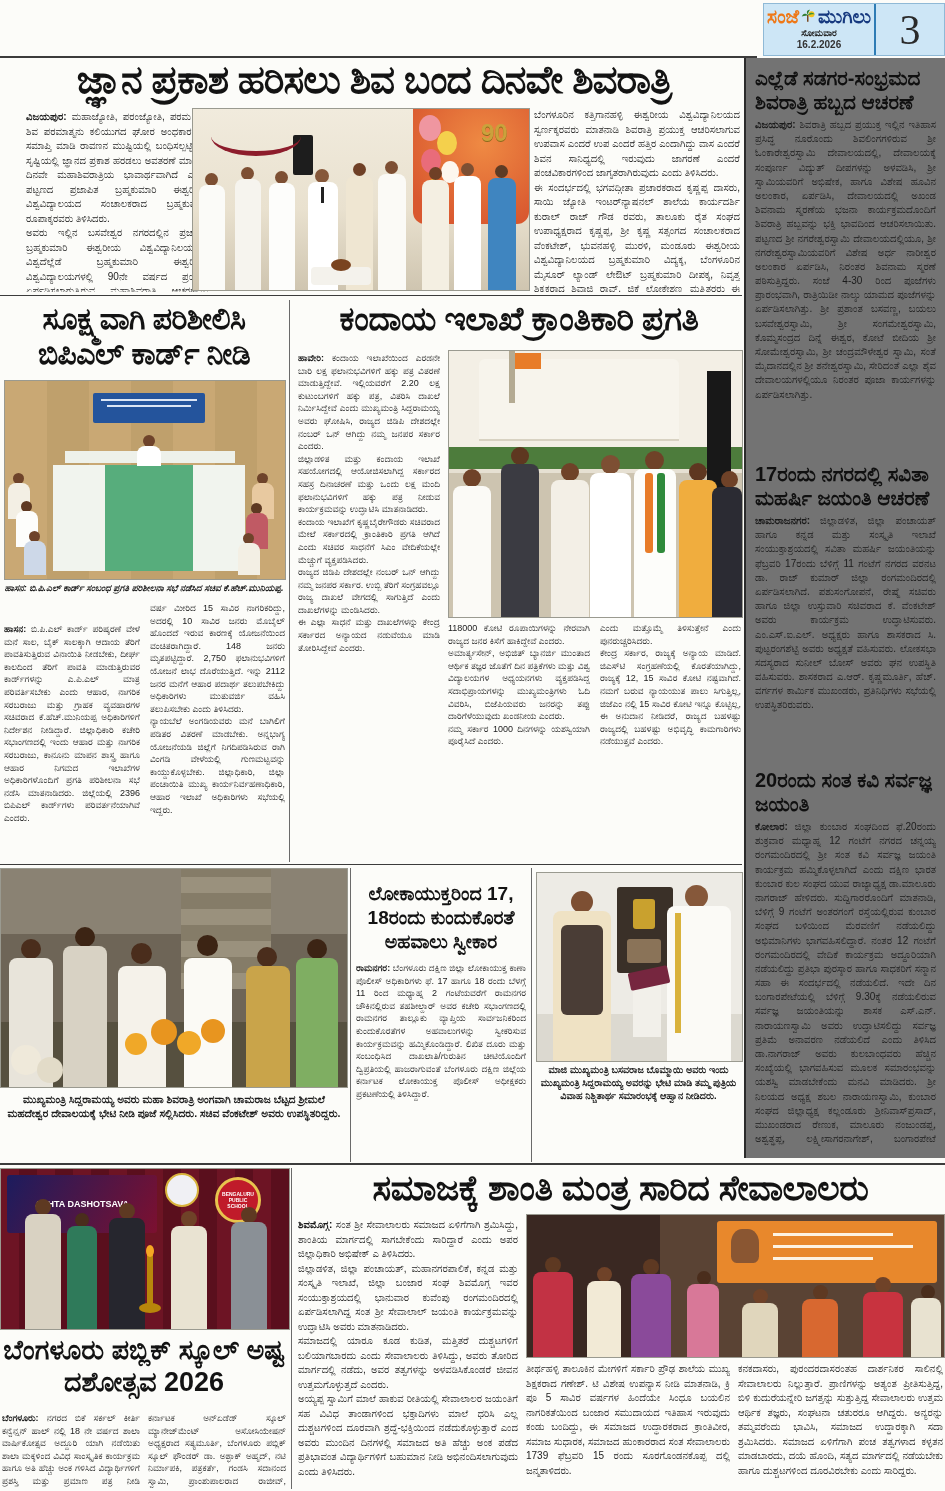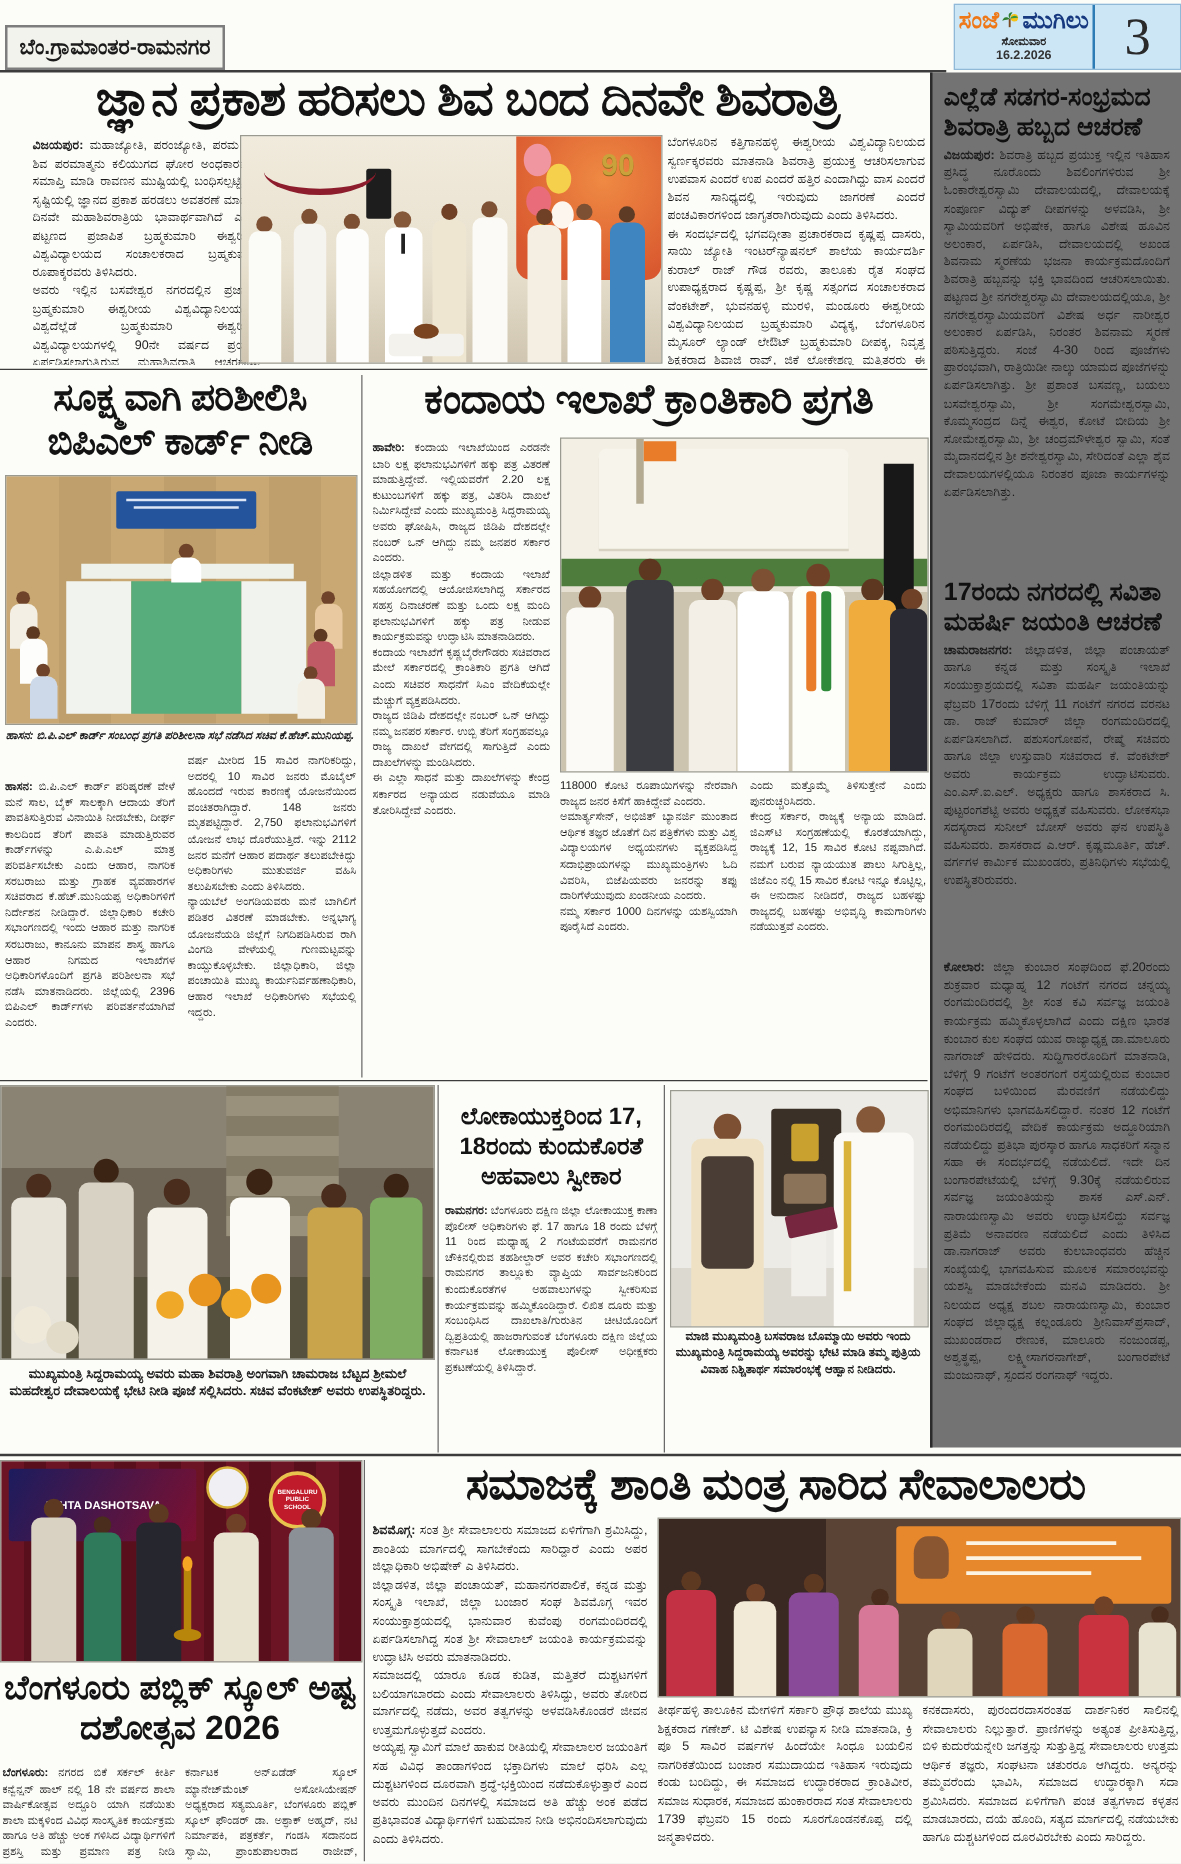--- a/index.html
+++ b/index.html
@@ -39,23 +39,20 @@
            box-sizing:border-box;padding:8px 9px;}
   .sb-art{overflow:hidden;}
   .sb-hl{font-size:20px;font-weight:bold;line-height:1.2;margin:0 0 4px 0;color:#101010;}
   .sb-body{font-size:10px;line-height:1.42;text-align:justify;margin:0;white-space:pre-line;}
 </style>
 </head>
 <body>
 
 <div id="page">
 
-  <div id="region-box" class="abs">
-    <span>ಬೆಂ.ಗ್ರಾಮಾಂತರ-ರಾಮನಗರ</span>
-  </div>
 
   <div id="masthead" class="abs">
     <div class="left">
       <div class="brand">
         <span class="t1">ಸಂಜೆ</span>
         <svg width="15" height="15" viewBox="0 0 20 20" aria-hidden="true">
           <circle cx="14" cy="7" r="4" fill="#f5c21a"></circle>
           <rect x="8" y="8" width="2" height="9" fill="#7a4a22"></rect>
           <path d="M9 8 C4 4 2 8 1 10 C5 9 8 9 9 8 Z" fill="#2f7d2f"></path>
           <path d="M9 8 C13 3 17 5 18 7 C13 7 10 8 9 8 Z" fill="#3a963a"></path>
@@ -123,20 +120,21 @@
   <div id="sidebar" class="abs">
     <div class="sb-art" style="height:390px;">
       <h2 class="sb-hl">ಎಲ್ಲೆಡೆ ಸಡಗರ-ಸಂಭ್ರಮದ ಶಿವರಾತ್ರಿ ಹಬ್ಬದ ಆಚರಣೆ</h2>
       <p class="sb-body"><b class="byline">ವಿಜಯಪುರ:</b> <span>ಶಿವರಾತ್ರಿ ಹಬ್ಬದ ಪ್ರಯುಕ್ತ ಇಲ್ಲಿನ ಇತಿಹಾಸ ಪ್ರಸಿದ್ಧ ನೂರೊಂದು ಶಿವಲಿಂಗಗಳಿರುವ ಶ್ರೀ ಓಂಕಾರೇಶ್ವರಸ್ವಾಮಿ ದೇವಾಲಯದಲ್ಲಿ, ದೇವಾಲಯಕ್ಕೆ ಸಂಪೂರ್ಣ ವಿದ್ಯುತ್ ದೀಪಗಳನ್ನು ಅಳವಡಿಸಿ, ಶ್ರೀ ಸ್ವಾಮಿಯವರಿಗೆ ಅಭಿಷೇಕ, ಹಾಗೂ ವಿಶೇಷ ಹೂವಿನ ಅಲಂಕಾರ, ಏರ್ಪಡಿಸಿ, ದೇವಾಲಯದಲ್ಲಿ ಅಖಂಡ ಶಿವನಾಮ ಸ್ಮರಣೆಯ ಭಜನಾ ಕಾರ್ಯಕ್ರಮದೊಂದಿಗೆ ಶಿವರಾತ್ರಿ ಹಬ್ಬವನ್ನು ಭಕ್ತಿ ಭಾವದಿಂದ ಆಚರಿಸಲಾಯಿತು. ಪಟ್ಟಣದ ಶ್ರೀ ನಗರೇಶ್ವರಸ್ವಾಮಿ ದೇವಾಲಯದಲ್ಲಿಯೂ, ಶ್ರೀ ನಗರೇಶ್ವರಸ್ವಾಮಿಯವರಿಗೆ ವಿಶೇಷ ಅರ್ಧ ನಾರೀಶ್ವರ ಅಲಂಕಾರ ಏರ್ಪಡಿಸಿ, ನಿರಂತರ ಶಿವನಾಮ ಸ್ಮರಣೆ ಪಠಿಸುತ್ತಿದ್ದರು. ಸಂಜೆ 4-30 ರಿಂದ ಪೂಜೆಗಳು ಪ್ರಾರಂಭವಾಗಿ, ರಾತ್ರಿಯಿಡೀ ನಾಲ್ಕು ಯಾಮದ ಪೂಜೆಗಳನ್ನು ಏರ್ಪಡಿಸಲಾಗಿತ್ತು. ಶ್ರೀ ಪ್ರಶಾಂತ ಬಸವಣ್ಣ, ಬಯಲು ಬಸವೇಶ್ವರಸ್ವಾಮಿ, ಶ್ರೀ ಸಂಗಮೇಶ್ವರಸ್ವಾಮಿ, ಕೊಮ್ಮಸಂದ್ರದ ದಿನ್ನೆ ಈಶ್ವರ, ಕೋಟೆ ಬೀದಿಯ ಶ್ರೀ ಸೋಮೇಶ್ವರಸ್ವಾಮಿ, ಶ್ರೀ ಚಂದ್ರಮೌಳೇಶ್ವರ ಸ್ವಾಮಿ, ಸಂತೆ ಮೈದಾನದಲ್ಲಿನ ಶ್ರೀ ಶನೇಶ್ವರಸ್ವಾಮಿ, ಸೇರಿದಂತೆ ಎಲ್ಲಾ ಶೈವ ದೇವಾಲಯಗಳಲ್ಲಿಯೂ ನಿರಂತರ ಪೂಜಾ ಕಾರ್ಯಗಳನ್ನು ಏರ್ಪಡಿಸಲಾಗಿತ್ತು.</span></p>
     </div>
     <div class="sb-art" style="height:300px;margin-top:6px;">
       <h2 class="sb-hl">17ರಂದು ನಗರದಲ್ಲಿ ಸವಿತಾ ಮಹರ್ಷಿ ಜಯಂತಿ ಆಚರಣೆ</h2>
       <p class="sb-body"><b class="byline">ಚಾಮರಾಜನಗರ:</b> <span>ಜಿಲ್ಲಾಡಳಿತ, ಜಿಲ್ಲಾ ಪಂಚಾಯತ್ ಹಾಗೂ ಕನ್ನಡ ಮತ್ತು ಸಂಸ್ಕೃತಿ ಇಲಾಖೆ ಸಂಯುಕ್ತಾಶ್ರಯದಲ್ಲಿ ಸವಿತಾ ಮಹರ್ಷಿ ಜಯಂತಿಯನ್ನು ಫೆಬ್ರವರಿ 17ರಂದು ಬೆಳಿಗ್ಗೆ 11 ಗಂಟೆಗೆ ನಗರದ ವರನಟ ಡಾ. ರಾಜ್ ಕುಮಾರ್ ಜಿಲ್ಲಾ ರಂಗಮಂದಿರದಲ್ಲಿ ಏರ್ಪಡಿಸಲಾಗಿದೆ. ಪಶುಸಂಗೋಪನೆ, ರೇಷ್ಮೆ ಸಚಿವರು ಹಾಗೂ ಜಿಲ್ಲಾ ಉಸ್ತುವಾರಿ ಸಚಿವರಾದ ಕೆ. ವೆಂಕಟೇಶ್ ಅವರು ಕಾರ್ಯಕ್ರಮ ಉದ್ಘಾಟಿಸುವರು. ಎಂ.ಎಸ್.ಐ.ಎಲ್. ಅಧ್ಯಕ್ಷರು ಹಾಗೂ ಶಾಸಕರಾದ ಸಿ. ಪುಟ್ಟರಂಗಶೆಟ್ಟಿ ಅವರು ಅಧ್ಯಕ್ಷತೆ ವಹಿಸುವರು. ಲೋಕಸಭಾ ಸದಸ್ಯರಾದ ಸುನೀಲ್ ಬೋಸ್ ಅವರು ಘನ ಉಪಸ್ಥಿತಿ ವಹಿಸುವರು. ಶಾಸಕರಾದ ಎ.ಆರ್. ಕೃಷ್ಣಮೂರ್ತಿ, ಹೆಚ್. ವರ್ಗಗಳ ಕಾರ್ಮಿಕ ಮುಖಂಡರು, ಪ್ರತಿನಿಧಿಗಳು ಸಭೆಯಲ್ಲಿ ಉಪಸ್ಥಿತರಿರುವರು.</span></p>
     </div>
     <div class="sb-art" style="height:378px;margin-top:6px;">
+      <h2 class="sb-hl">20ರಂದು ಸಂತ ಕವಿ ಸರ್ವಜ್ಞ ಜಯಂತಿ</h2>
       <p class="sb-body"><b class="byline">ಕೋಲಾರ:</b> <span>ಜಿಲ್ಲಾ ಕುಂಬಾರ ಸಂಘದಿಂದ ಫೆ.20ರಂದು ಶುಕ್ರವಾರ ಮಧ್ಯಾಹ್ನ 12 ಗಂಟೆಗೆ ನಗರದ ಚನ್ನಯ್ಯ ರಂಗಮಂದಿರದಲ್ಲಿ ಶ್ರೀ ಸಂತ ಕವಿ ಸರ್ವಜ್ಞ ಜಯಂತಿ ಕಾರ್ಯಕ್ರಮ ಹಮ್ಮಿಕೊಳ್ಳಲಾಗಿದೆ ಎಂದು ದಕ್ಷಿಣ ಭಾರತ ಕುಂಬಾರ ಕುಲ ಸಂಘದ ಯುವ ರಾಜ್ಯಾಧ್ಯಕ್ಷ ಡಾ.ಮಾಲೂರು ನಾಗರಾಜ್ ಹೇಳಿದರು. ಸುದ್ದಿಗಾರರೊಂದಿಗೆ ಮಾತನಾಡಿ, ಬೆಳಿಗ್ಗೆ 9 ಗಂಟೆಗೆ ಅಂತರಗಂಗೆ ರಸ್ತೆಯಲ್ಲಿರುವ ಕುಂಬಾರ ಸಂಘದ ಬಳಿಯಿಂದ ಮೆರವಣಿಗೆ ನಡೆಯಲಿದ್ದು ಅಭಿಮಾನಿಗಳು ಭಾಗವಹಿಸಲಿದ್ದಾರೆ. ನಂತರ 12 ಗಂಟೆಗೆ ರಂಗಮಂದಿರದಲ್ಲಿ ವೇದಿಕೆ ಕಾರ್ಯಕ್ರಮ ಅದ್ದೂರಿಯಾಗಿ ನಡೆಯಲಿದ್ದು ಪ್ರತಿಭಾ ಪುರಸ್ಕಾರ ಹಾಗೂ ಸಾಧಕರಿಗೆ ಸನ್ಮಾನ ಸಹಾ ಈ ಸಂದರ್ಭದಲ್ಲಿ ನಡೆಯಲಿದೆ. ಇದೇ ದಿನ ಬಂಗಾರಪೇಟೆಯಲ್ಲಿ ಬೆಳಿಗ್ಗೆ 9.30ಕ್ಕೆ ನಡೆಯಲಿರುವ ಸರ್ವಜ್ಞ ಜಯಂತಿಯನ್ನು ಶಾಸಕ ಎಸ್.ಎನ್. ನಾರಾಯಣಸ್ವಾಮಿ ಅವರು ಉದ್ಘಾಟಿಸಲಿದ್ದು ಸರ್ವಜ್ಞ ಪ್ರತಿಮೆ ಅನಾವರಣ ನಡೆಯಲಿದೆ ಎಂದು ತಿಳಿಸಿದ ಡಾ.ನಾಗರಾಜ್ ಅವರು ಕುಲಬಾಂಧವರು ಹೆಚ್ಚಿನ ಸಂಖ್ಯೆಯಲ್ಲಿ ಭಾಗವಹಿಸುವ ಮೂಲಕ ಸಮಾರಂಭವನ್ನು ಯಶಸ್ವಿ ಮಾಡಬೇಕೆಂದು ಮನವಿ ಮಾಡಿದರು. ಶ್ರೀ ನಿಲಯದ ಅಧ್ಯಕ್ಷ ಶಬಲ ನಾರಾಯಣಸ್ವಾಮಿ, ಕುಂಬಾರ ಸಂಘದ ಜಿಲ್ಲಾಧ್ಯಕ್ಷ ಕಲ್ಲಂಡೂರು ಶ್ರೀನಿವಾಸ್‌ಪ್ರಸಾದ್, ಮುಖಂಡರಾದ ರೇಣುಕ, ಮಾಲೂರು ನಂಜುಂಡಪ್ಪ, ಅಶ್ವತ್ಥಪ್ಪ, ಲಕ್ಷ್ಮೀಸಾಗರನಾಗೇಶ್, ಬಂಗಾರಪೇಟೆ ಮಂಜುನಾಥ್, ಸ್ಪಂದನ ರಂಗನಾಥ್ ಇದ್ದರು.</span></p>
     </div>
   </div>
 
   <div class="abs rule-h" style="left:0;top:295px;width:742px;height:1px;"></div>
   <div class="abs rule-v" style="left:289px;top:300px;height:562px;"></div>
 
   <div class="abs headline hl-lg" style="left:0;top:302px;width:288px;">ಸೂಕ್ಷ್ಮವಾಗಿ ಪರಿಶೀಲಿಸಿ ಬಿಪಿಎಲ್ ಕಾರ್ಡ್ ನೀಡಿ</div>
 
   <div class="photo" style="left:4px;top:380px;width:280px;height:198px;background:repeating-linear-gradient(90deg,#c9a874 0 42px,#bfa06c 42px 84px);">

